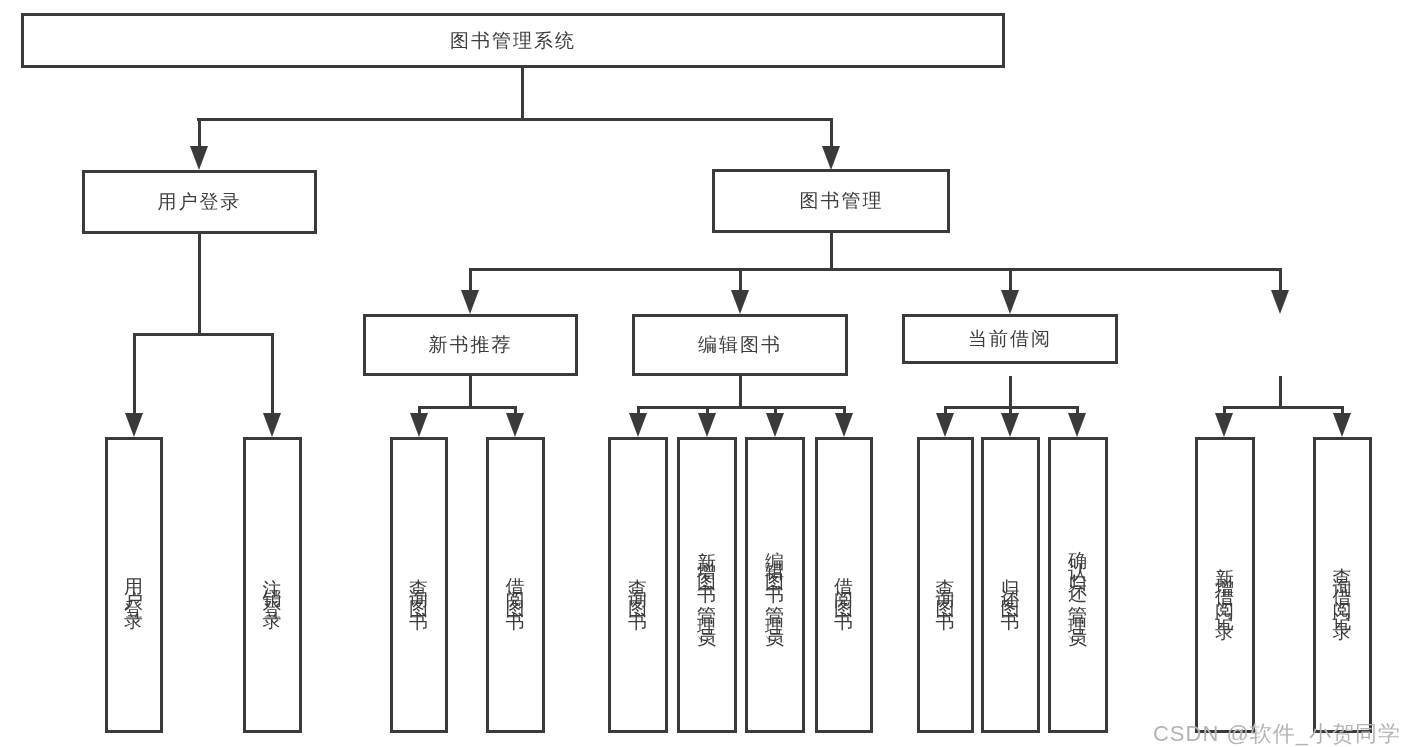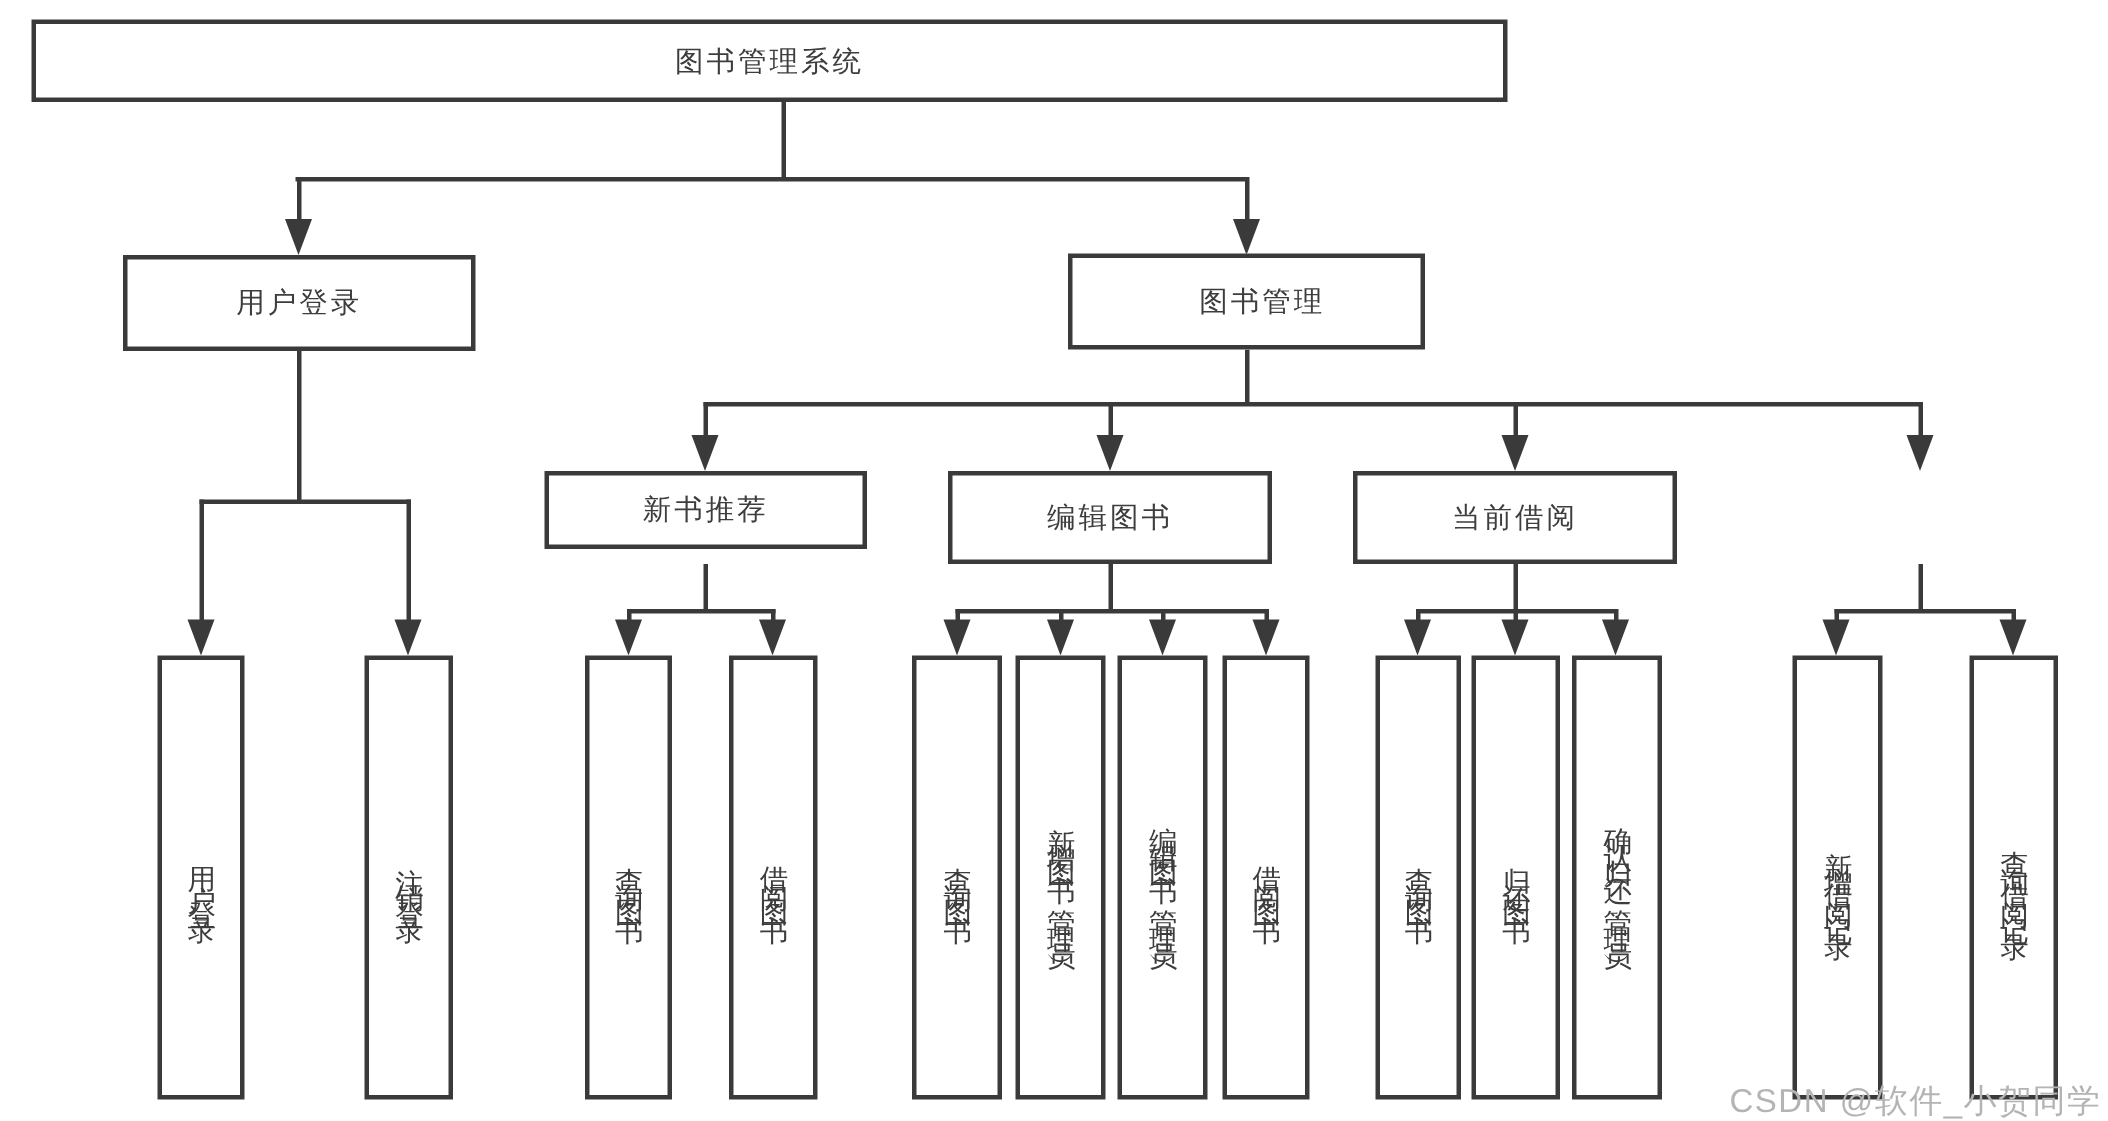--- a/index.html
+++ b/index.html
@@ -102,27 +102,27 @@
   <div class="hline" style="left:469px; top:268px; width:813px;"></div>
   <div class="vline" style="left:469px; top:268px; height:26px;"></div>
   <div class="arrowhead" style="left:461px; top:290px;"></div>
   <div class="vline" style="left:739px; top:268px; height:26px;"></div>
   <div class="arrowhead" style="left:731px; top:290px;"></div>
   <div class="vline" style="left:1009px; top:268px; height:26px;"></div>
   <div class="arrowhead" style="left:1001px; top:290px;"></div>
   <div class="vline" style="left:1279px; top:268px; height:26px;"></div>
   <div class="arrowhead" style="left:1271px; top:290px;"></div>
 
-  <div class="box h" style="left:363px; top:314px; width:215px; height:52px;">
+  <div class="box h" style="left:363px; top:314px; width:215px; height:62px;">
     <span>新书推荐</span>
   </div>
   <div class="box h" style="left:632px; top:314px; width:216px; height:62px;">
     <span>编辑图书</span>
   </div>
-  <div class="box h" style="left:902px; top:314px; width:216px; height:62px;">
+  <div class="box h" style="left:902px; top:314px; width:216px; height:50px;">
     <span>当前借阅</span>
   </div>
 
   <div class="vline" style="left:469px; top:376px; height:32px;"></div>
   <div class="hline" style="left:418px; top:406px; width:99px;"></div>
   <div class="vline" style="left:418px; top:406px; height:10px;"></div>
   <div class="arrowhead" style="left:410px; top:413px;"></div>
   <div class="vline" style="left:514px; top:406px; height:10px;"></div>
   <div class="arrowhead" style="left:506px; top:413px;"></div>
 

